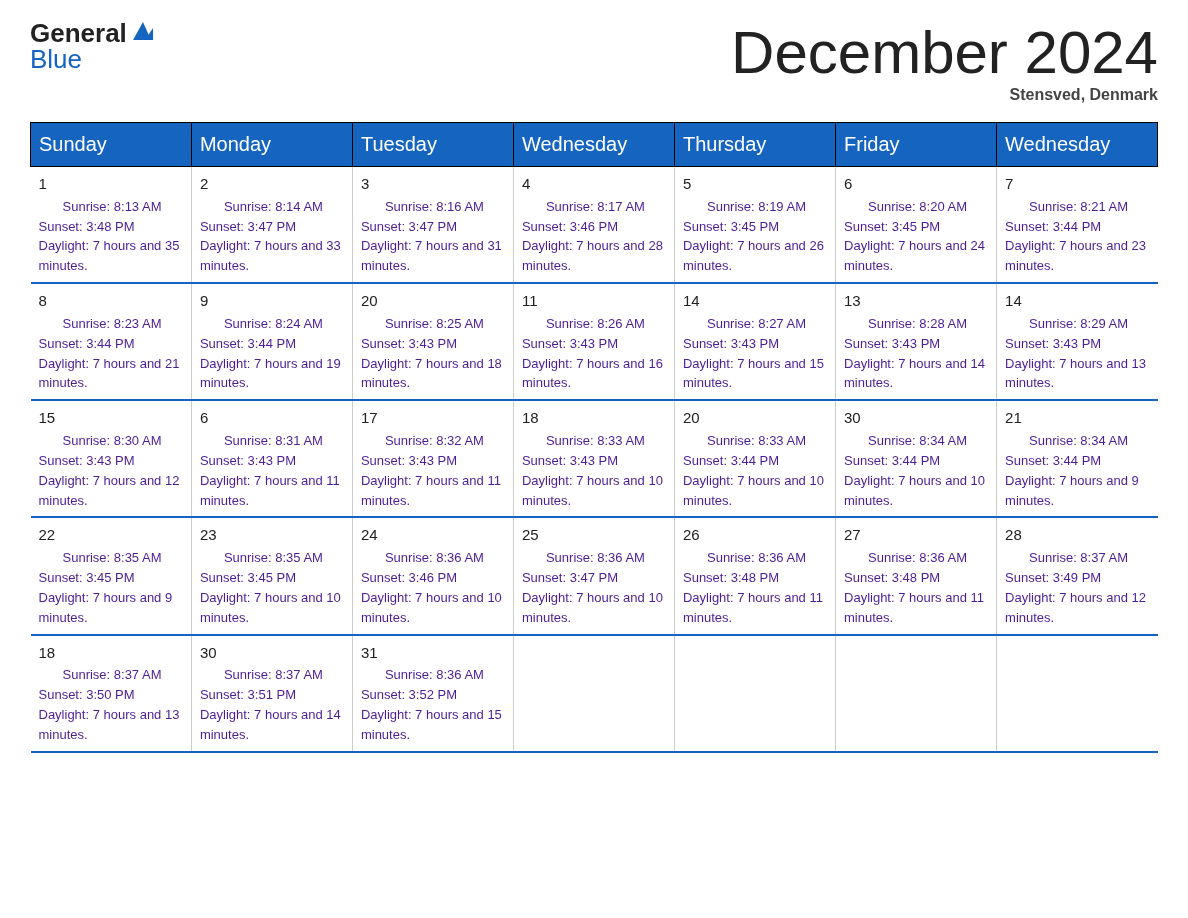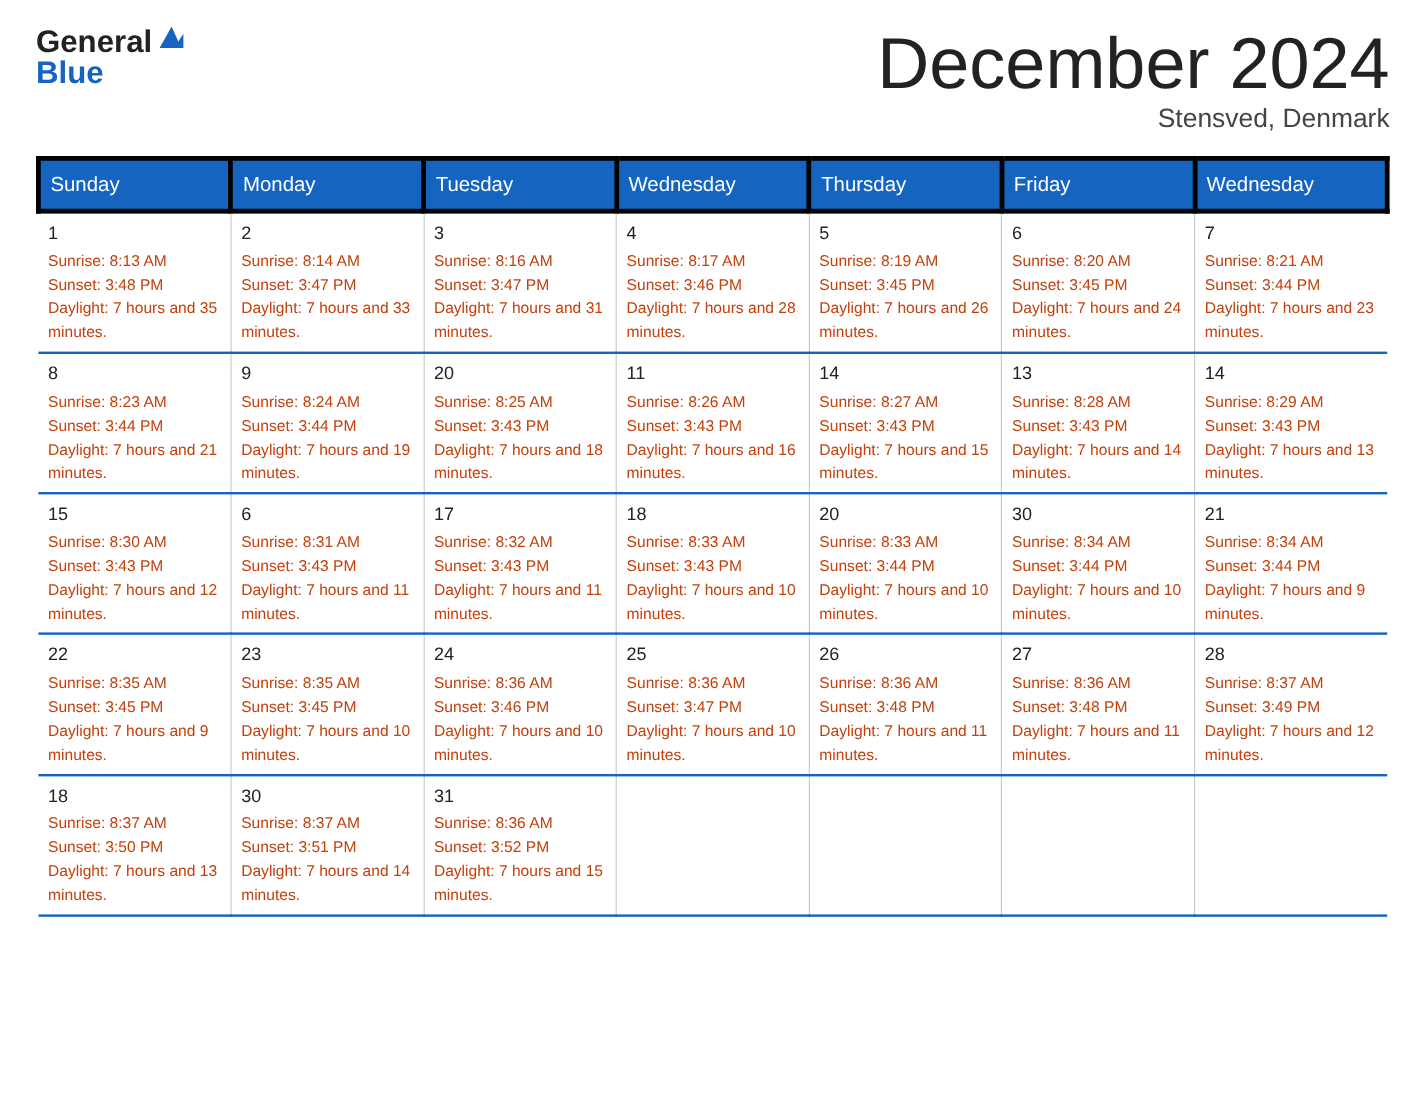--- a/index.html
+++ b/index.html
@@ -23,52 +23,52 @@
       align-items: flex-start;
     }
     .logo-general {
       font-size: 26px;
       font-weight: bold;
       color: #222;
       line-height: 1;
     }
     .logo-blue {
       font-size: 26px;
-      font-weight: bold;
+      font-weight: normal;
       color: #1565c0;
       line-height: 1;
     }
     .title-block {
       text-align: right;
     }
     .title-block h1 {
       font-size: 60px;
       font-weight: 300;
       color: #222;
       line-height: 1.1;
     }
     .title-block h2 {
-      font-size: 22px;
-      font-weight: normal;
+      font-size: 16px;
+      font-weight: bold;
       color: #444;
     }
     table {
       width: 100%;
       border-collapse: collapse;
     }
     thead tr {
       background-color: #1565c0;
       color: #fff;
     }
     thead th {
       padding: 10px 8px;
-      font-size: 17px;
+      font-size: 20px;
       font-weight: normal;
       text-align: left;
-      border: 4px solid #000000;
+      border: 1px solid #000000;
     }
     tbody tr {
       vertical-align: top;
       border-bottom: 2px solid #1565c0;
     }
     tbody td {
       padding: 6px 8px;
       font-size: 13.5px;
       border-right: 1px solid #ccc;
       min-width: 140px;
@@ -79,21 +79,22 @@
       border-right: none;
     }
     .day-num {
       font-size: 15px;
       font-weight: normal;
       display: block;
       margin-bottom: 2px;
     }
     .day-info {
       font-size: 13px;
-      color: #c2410c;
+      color: #4c1d95;
+      margin-left: 24px;
     }
   </style>
 </head>
 <body>
 
 <div class="header">
   <div class="logo">
     <div style="display:flex;align-items:center;">
       <span class="logo-general">General</span>
       <span style="display:inline-block;margin-left:4px;vertical-align:middle;">

